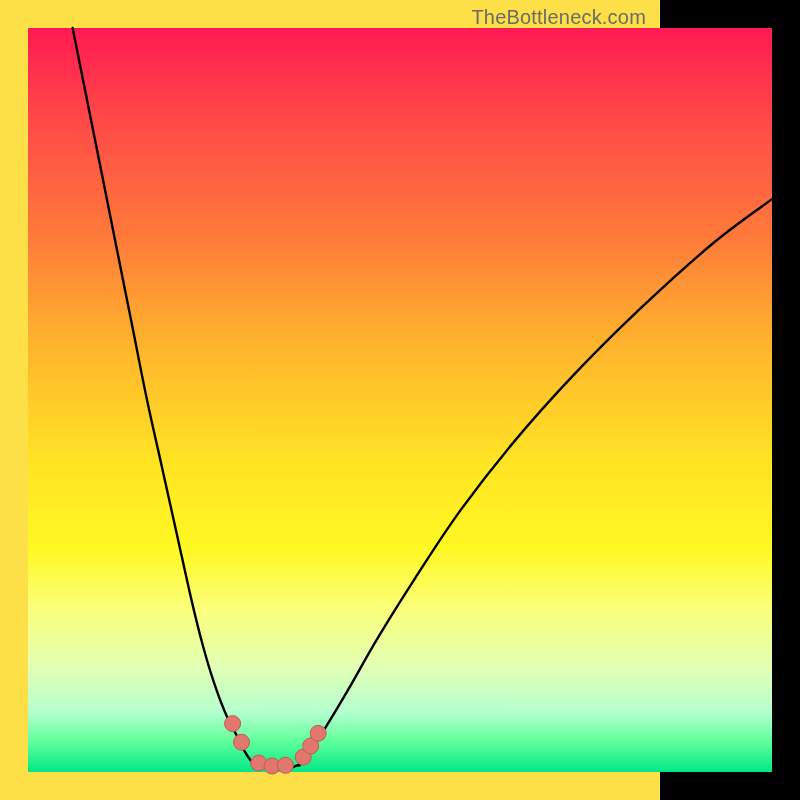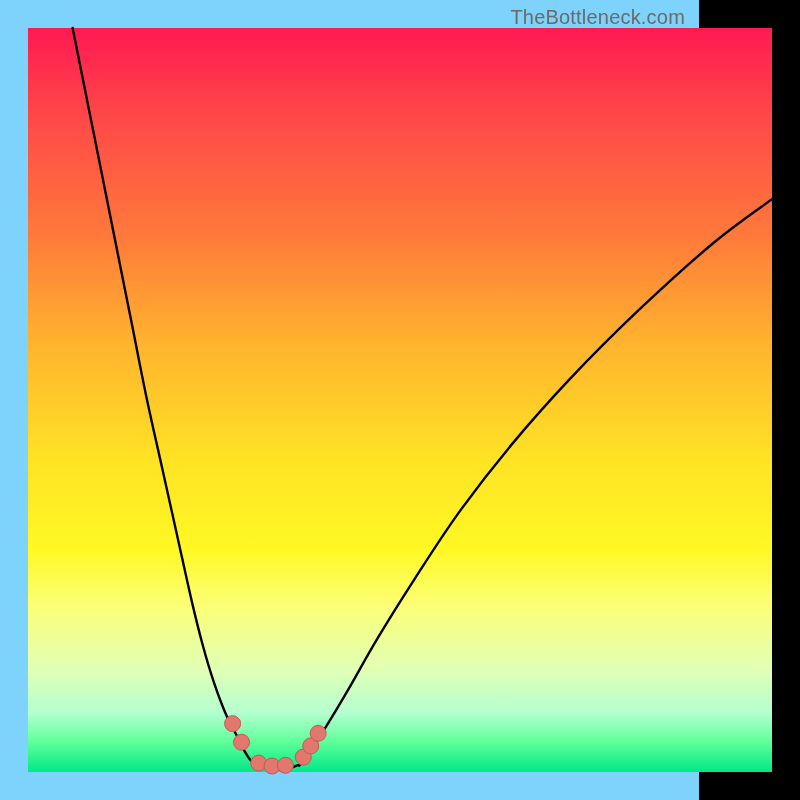--- a/index.html
+++ b/index.html
@@ -8,22 +8,21 @@
     width: 800px;
     height: 800px;
     background: #000;
     font-family: Arial, Helvetica, sans-serif;
     overflow: hidden;
   }
   .frame {
     position: relative;
     width: 660px;
     height: 800px;
-    background: #7dd3fc;
-    padding-left: 39px;
+    background: #fde047;
   }
   .plot {
     position: absolute;
     left: 28px;
     top: 28px;
     width: 744px;
     height: 744px;
     background: linear-gradient(to bottom,
       #ff1a52 0%,
       #ff4848 12%,

